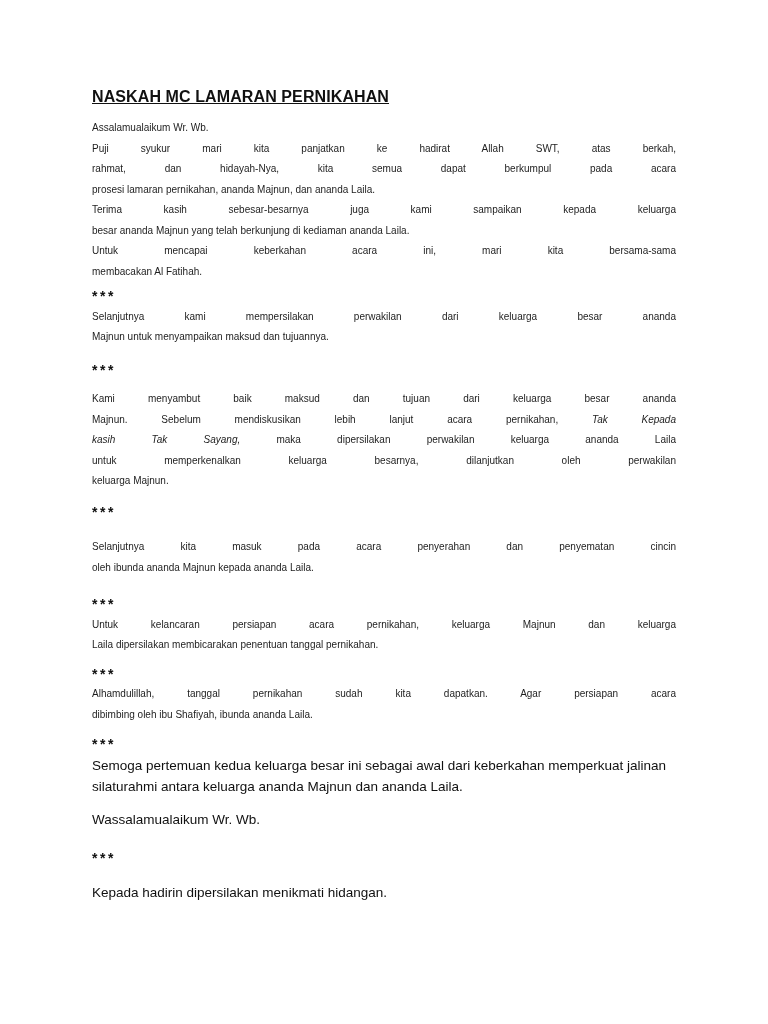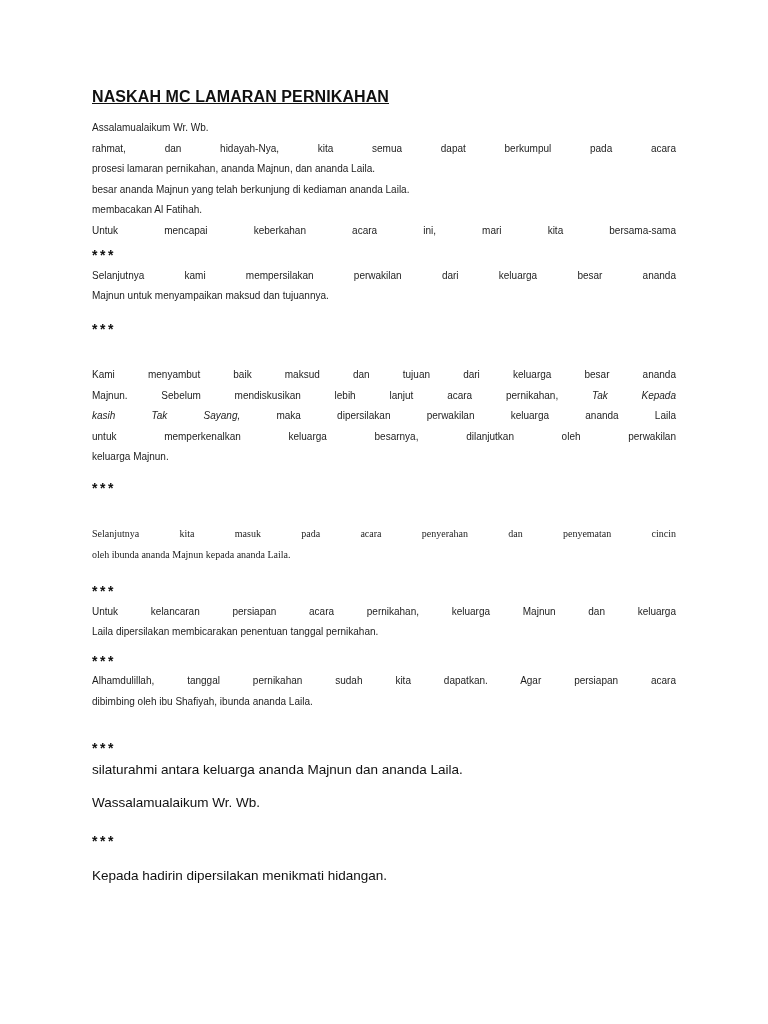--- a/index.html
+++ b/index.html
@@ -51,42 +51,44 @@
   
   .fontb {
     font-family: "Liberation Sans", sans-serif;
     font-size: 13.5px;
     line-height: 21px;
     color: #101010;
   }
   
   .mt4  { margin-top: 4px; }
   .mt8  { margin-top: 8px; }
-  .mt9  { margin-top: 26px; }
+  .mt9  { margin-top: 9px; }
   .mt10 { margin-top: 10px; }
-  .mt11 { margin-top: 26px; font-family: Liberation Serif, serif; }
+  .mt11 { margin-top: 15px; }
   .mt12 { margin-top: 12px; }
   .mt14 { margin-top: 14px; }
   .mt16 { margin-top: 16px; }
   .mt18 { margin-top: 18px; }
 </style>
 </head>
 <body>
 
 <div class="page">
 
   <h1 class="title">NASKAH MC LAMARAN PERNIKAHAN</h1>
 
   <div class="para mt10">
     <div class="ln">Assalamualaikum Wr. Wb.</div>
+    <div class="ln j">Puji syukur mari kita panjatkan ke hadirat Allah SWT, atas berkah,</div>
     <div class="ln j">rahmat, dan hidayah-Nya, kita semua dapat berkumpul pada acara</div>
     <div class="ln">prosesi lamaran pernikahan, ananda Majnun, dan ananda Laila.</div>
+    <div class="ln j">Terima kasih sebesar-besarnya juga kami sampaikan kepada keluarga</div>
     <div class="ln">besar ananda Majnun yang telah berkunjung di kediaman ananda Laila.</div>
+    <div class="ln j">Untuk mencapai keberkahan acara ini, mari kita bersama-sama</div>
     <div class="ln">membacakan Al Fatihah.</div>
-    <div class="ln j">Untuk mencapai keberkahan acara ini, mari kita bersama-sama</div>
   </div>
 
   <div class="sep mt4">***</div>
 
   <div class="para">
     <div class="ln j">Selanjutnya kami mempersilakan perwakilan dari keluarga besar ananda</div>
     <div class="ln">Majnun untuk menyampaikan maksud dan tujuannya.</div>
   </div>
 
   <div class="sep mt12">***</div>
@@ -116,20 +118,21 @@
   <div class="sep mt8">***</div>
 
   <div class="para">
     <div class="ln j">Alhamdulillah, tanggal pernikahan sudah kita dapatkan. Agar persiapan acara</div>
     <div class="ln">dibimbing oleh ibu Shafiyah, ibunda ananda Laila.</div>
   </div>
 
   <div class="sep mt9">***</div>
 
   <div class="para fontb">
+    <div class="ln">Semoga pertemuan kedua keluarga besar ini sebagai awal dari keberkahan memperkuat jalinan</div>
     <div class="ln">silaturahmi antara keluarga ananda Majnun dan ananda Laila.</div>
   </div>
 
   <div class="para fontb mt12">
     <div class="ln">Wassalamualaikum Wr. Wb.</div>
   </div>
 
   <div class="sep mt18">***</div>
 
   <div class="para fontb mt14">

